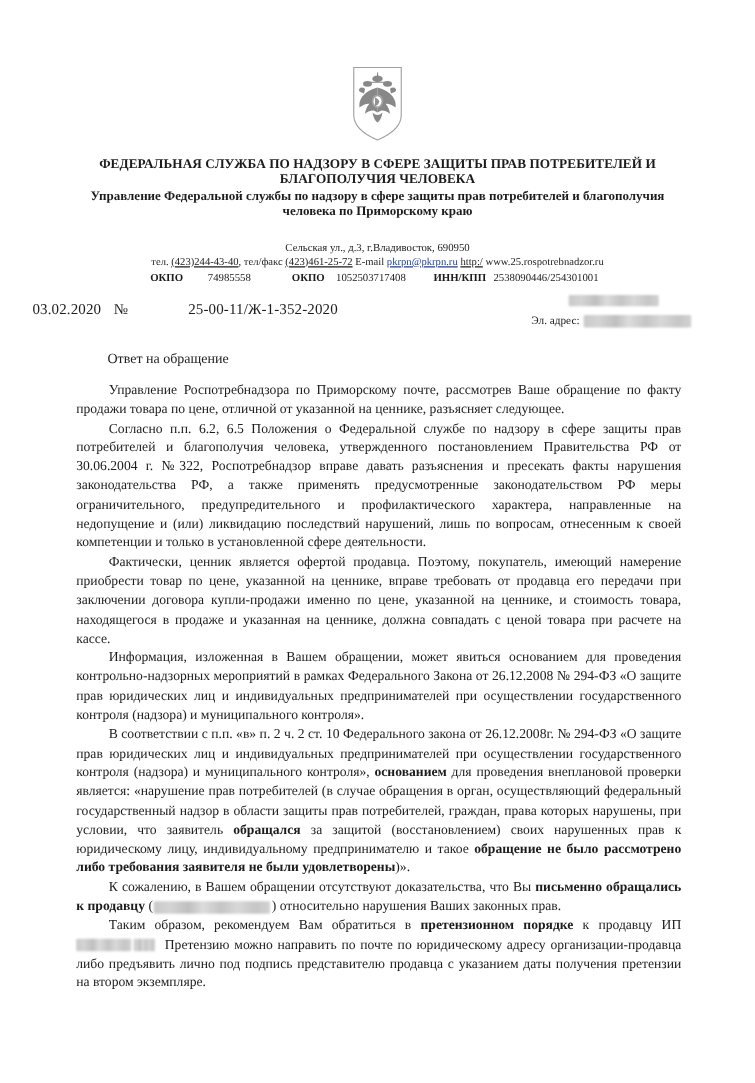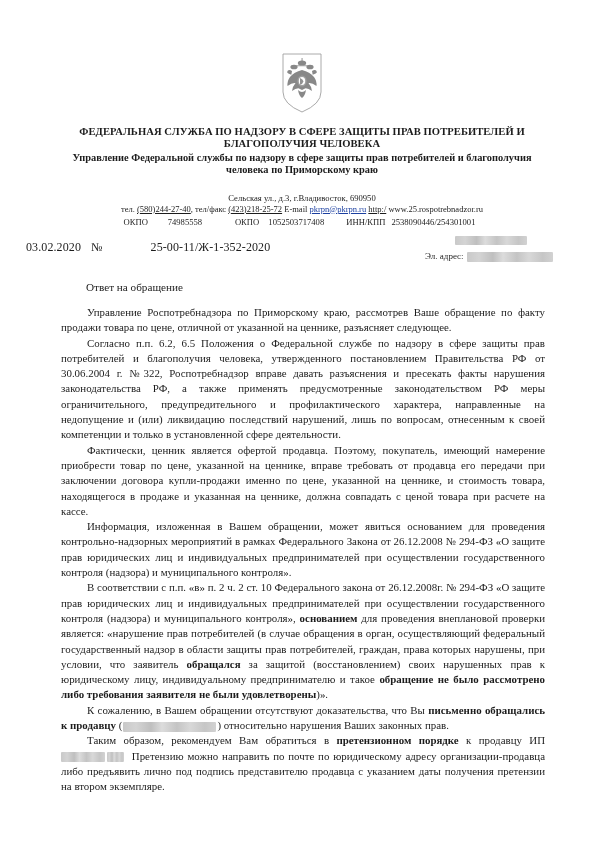--- a/index.html
+++ b/index.html
@@ -83,21 +83,21 @@
     line-height: 12px;
     margin-top: 2px;
     white-space: nowrap;
   }
   .codes-row .u {
     padding: 0 5px;
     display: inline-block;
     min-width: 62px;
     text-align: center;
   }
-  .codes-row .lbl { padding-right: 1px; }
+  .codes-row .lbl { padding-right: 1px; font-weight: bold; }
   .gap { display: inline-block; width: 14px; }
 
   
   .regline {
     position: absolute;
     top: 240px;
     left: 26px;
     font-size: 12px;
     letter-spacing: 0.1px;
     white-space: nowrap;
@@ -204,23 +204,23 @@
     </svg>
   </div>
 
   <div class="letterhead">
     <div class="org-title">ФЕДЕРАЛЬНАЯ СЛУЖБА ПО НАДЗОРУ В СФЕРЕ ЗАЩИТЫ ПРАВ ПОТРЕБИТЕЛЕЙ И БЛАГОПОЛУЧИЯ ЧЕЛОВЕКА</div>
     <div class="org-sub">Управление Федеральной службы по надзору в сфере защиты прав потребителей и благополучия человека по Приморскому краю</div>
     <div class="org-addr">Сельская ул., д.3, г.Владивосток, 690950</div>
 
     <div class="org-contacts">
       <span>тел.</span>
-      <span class="link-u">(580)244-27-40</span><span>,</span>
+      <span class="link-u">(423)244-43-40</span><span>,</span>
       <span>тел/факс</span>
-      <span class="link-u">(423)218-25-72</span>
+      <span class="link-u">(423)461-25-72</span>
       <span>E-mail</span>
       <span class="mail-link">pkrpn@pkrpn.ru</span>
       <span class="link-u">http:/</span>
       <span>www.25.rospotrebnadzor.ru</span>
     </div>
 
     <div class="codes-row">
       <span class="lbl">ОКПО</span><span class="u">74985558</span><span class="gap"></span><span class="lbl">ОКПО</span><span class="u">1052503717408</span><span class="gap"></span><span class="lbl">ИНН/КПП</span><span class="u">2538090446/254301001</span>
     </div>
   </div>
@@ -230,21 +230,21 @@
   </div>
 
   <div class="redact redact-top"></div>
   <div class="addr-line">
     <span>Эл. адрес:</span><span class="redact"></span>
   </div>
 
   <div class="subject">Ответ на обращение</div>
 
   <div class="body" id="body-container">
-      <p><span>Управление Роспотребнадзора по Приморскому краю, рассмотрев Ваше обращение по факту продажи товара по цене, отличной от указанной на ценнике, разъясняет следующее.</span></p>
+      <p><span>Управление Роспотребнадзора по Приморскому почте, рассмотрев Ваше обращение по факту продажи товара по цене, отличной от указанной на ценнике, разъясняет следующее.</span></p>
       <p><span>Согласно п.п. 6.2, 6.5 Положения о Федеральной службе по надзору в сфере защиты прав потребителей и благополучия человека, утвержденного постановлением Правительства РФ от 30.06.2004 г. №322, Роспотребнадзор вправе давать разъяснения и пресекать факты нарушения законодательства РФ, а также применять предусмотренные законодательством РФ меры ограничительного, предупредительного и профилактического характера, направленные на недопущение и (или) ликвидацию последствий нарушений, лишь по вопросам, отнесенным к своей компетенции и только в установленной сфере деятельности.</span></p>
       <p><span>Фактически, ценник является офертой продавца. Поэтому, покупатель, имеющий намерение приобрести товар по цене, указанной на ценнике, вправе требовать от продавца его передачи при заключении договора купли-продажи именно по цене, указанной на ценнике, и стоимость товара, находящегося в продаже и указанная на ценнике, должна совпадать с ценой товара при расчете на кассе.</span></p>
       <p><span>Информация, изложенная в Вашем обращении, может явиться основанием для проведения контрольно-надзорных мероприятий в рамках Федерального Закона от 26.12.2008 № 294-ФЗ «О защите прав юридических лиц и индивидуальных предпринимателей при осуществлении государственного контроля (надзора) и муниципального контроля».</span></p>
       <p><span>В соответствии с п.п. «в» п. 2 ч. 2 ст. 10 Федерального закона от 26.12.2008г. № 294-ФЗ «О защите прав юридических лиц и индивидуальных предпринимателей при осуществлении государственного контроля (надзора) и муниципального контроля», </span><b>основанием</b><span> для проведения внеплановой проверки является: «нарушение прав потребителей (в случае обращения в орган, осуществляющий федеральный государственный надзор в области защиты прав потребителей, граждан, права которых нарушены, при условии, что заявитель </span><b>обращался</b><span> за защитой (восстановлением) своих нарушенных прав к юридическому лицу, индивидуальному предпринимателю и такое </span><b>обращение не было рассмотрено либо требования заявителя не были удовлетворены</b><span>)».</span></p>
       <p><span>К сожалению, в Вашем обращении отсутствуют доказательства, что Вы </span><b>письменно обращались к продавцу</b><span> (</span><span class="redact inline-redact-a"></span><span>) относительно нарушения Ваших законных прав.</span></p>
       <p><span>Таким образом, рекомендуем Вам обратиться в </span><b>претензионном порядке</b><span> к продавцу ИП </span><span class="redact inline-redact-b"></span><span class="redact inline-redact-c"></span><span> Претензию можно направить по почте по юридическому адресу организации-продавца либо предъявить лично под подпись представителю продавца с указанием даты получения претензии на втором экземпляре.</span></p>
     </div>
 
 </div>
 

